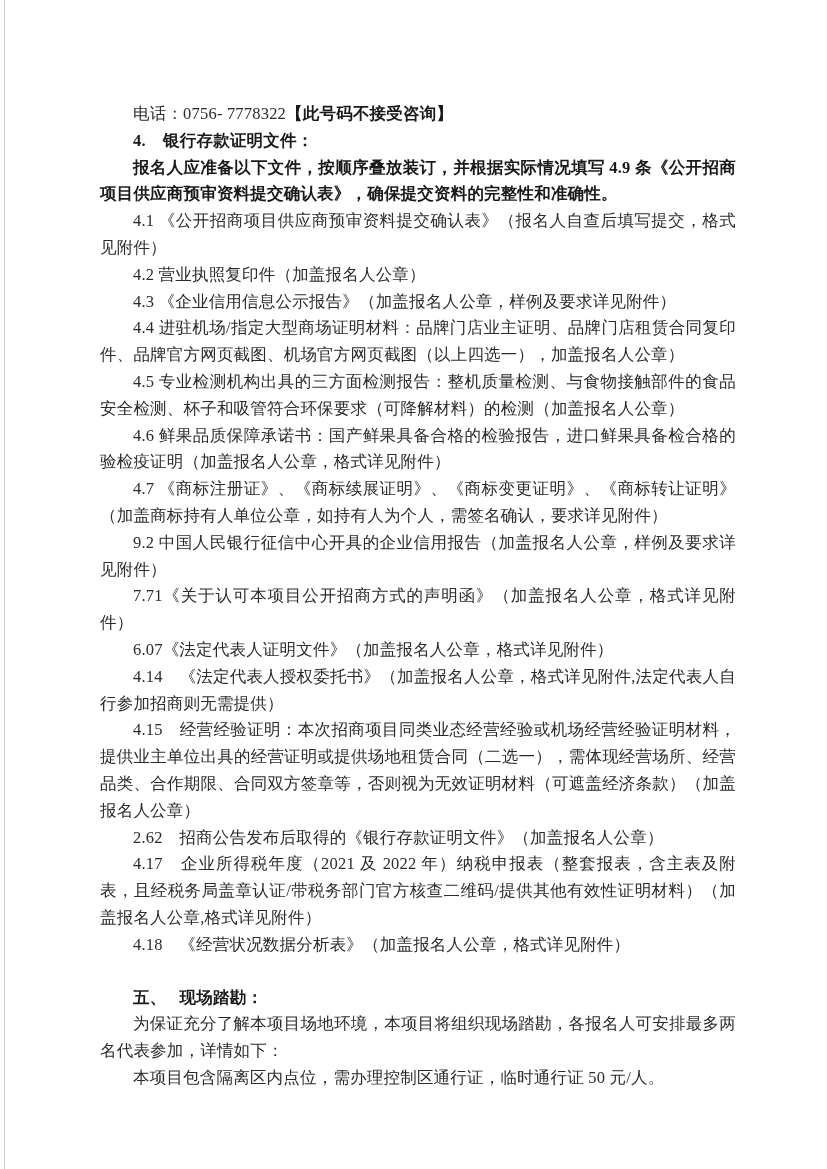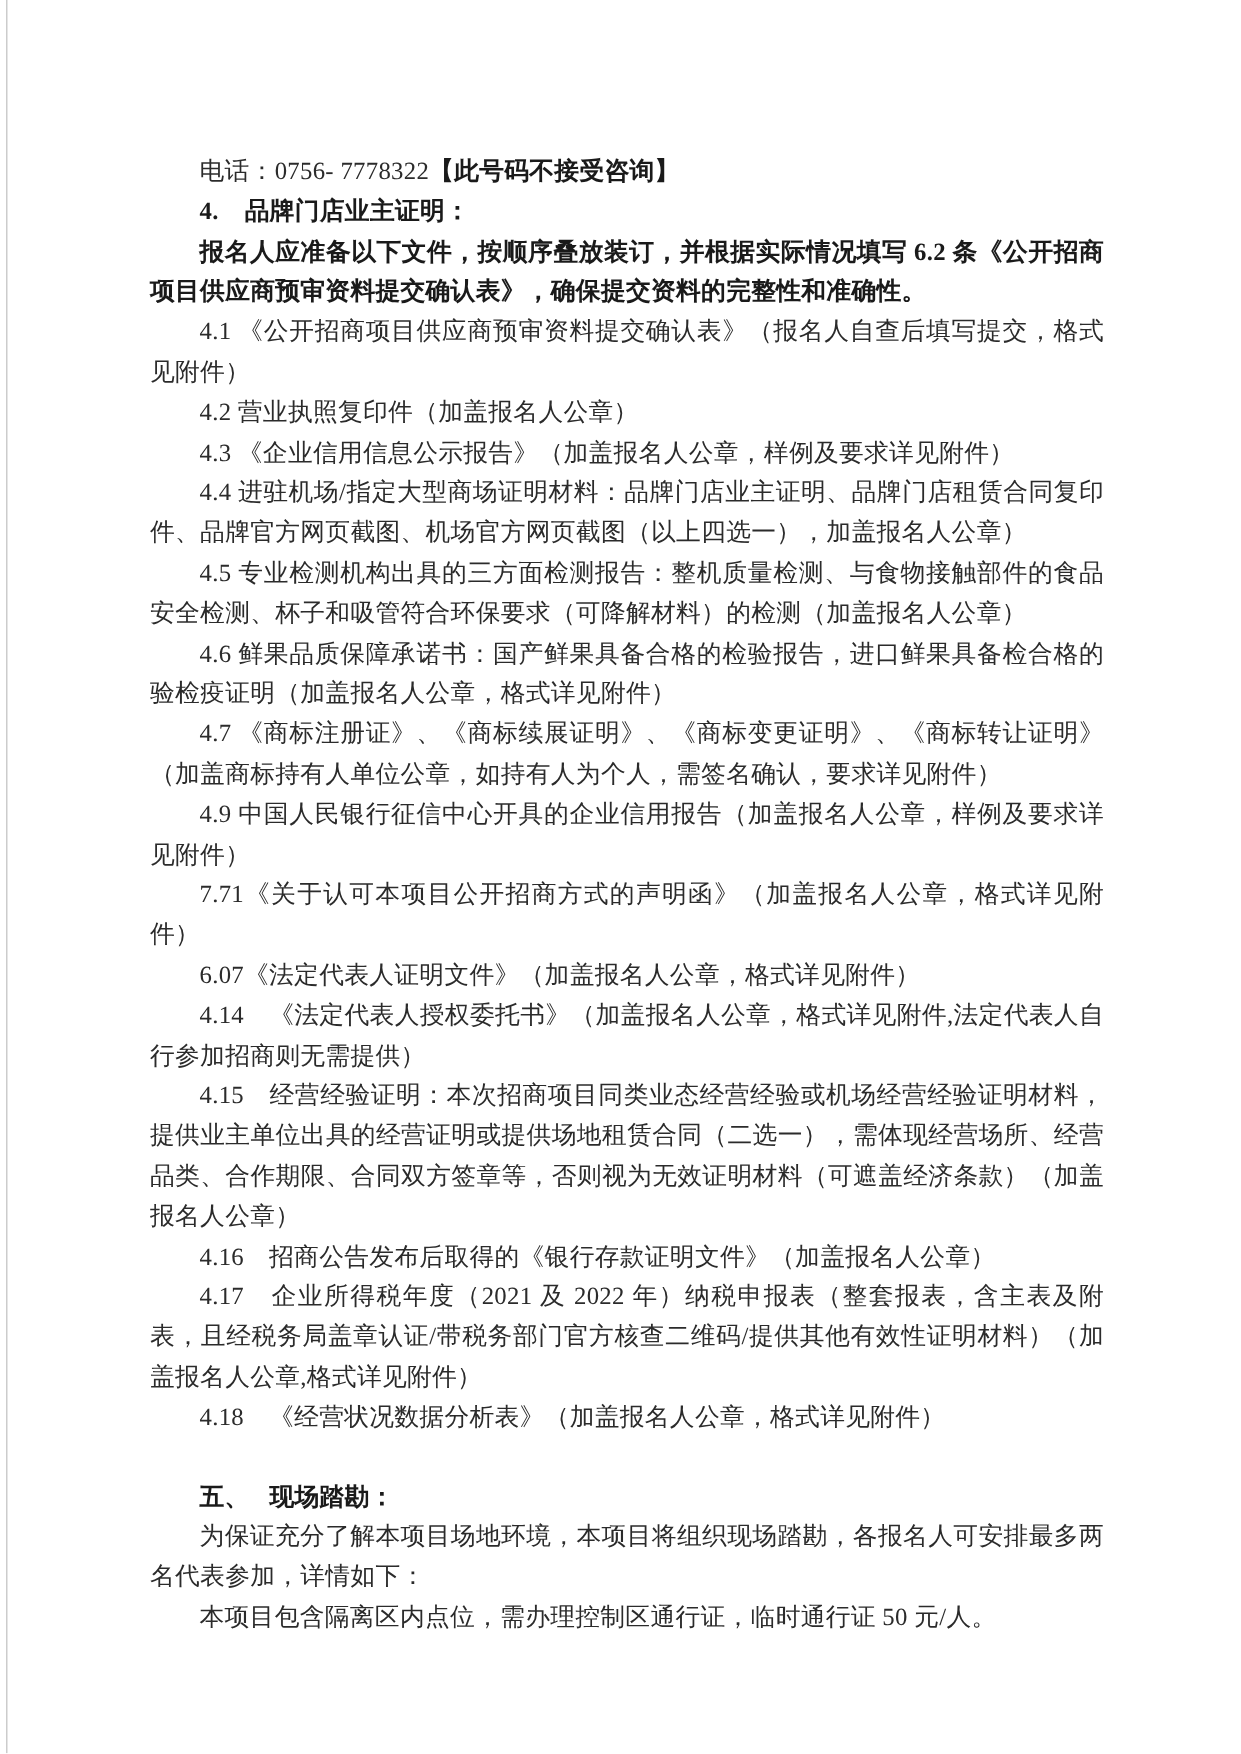--- a/index.html
+++ b/index.html
@@ -52,38 +52,38 @@
 </style>
 </head>
 <body>
 
 <div class="page">
   <div class="scan-edge"></div>
   <div class="content">
 
     <p class="indent"><span>电话：0756- 7778322</span><span class="bold">【此号码不接受咨询】</span></p>
 
-    <p class="heading"><span class="h-num-4">4.</span><span>品牌门店业主证明：</span></p>
+    <p class="heading"><span class="h-num-4">4.</span><span>银行存款证明文件：</span></p>
 
-    <p class="indent bold">报名人应准备以下文件，按顺序叠放装订，并根据实际情况填写 6.2 条《公开招商项目供应商预审资料提交确认表》，确保提交资料的完整性和准确性。</p>
+    <p class="indent bold">报名人应准备以下文件，按顺序叠放装订，并根据实际情况填写 4.9 条《公开招商项目供应商预审资料提交确认表》，确保提交资料的完整性和准确性。</p>
 
     <div id="items4">
         <p class="indent">4.1 《公开招商项目供应商预审资料提交确认表》（报名人自查后填写提交，格式见附件）</p>
         <p class="indent">4.2 营业执照复印件（加盖报名人公章）</p>
         <p class="indent">4.3 《企业信用信息公示报告》（加盖报名人公章，样例及要求详见附件）</p>
         <p class="indent">4.4 进驻机场/指定大型商场证明材料：品牌门店业主证明、品牌门店租赁合同复印件、品牌官方网页截图、机场官方网页截图（以上四选一），加盖报名人公章）</p>
         <p class="indent">4.5 专业检测机构出具的三方面检测报告：整机质量检测、与食物接触部件的食品安全检测、杯子和吸管符合环保要求（可降解材料）的检测（加盖报名人公章）</p>
         <p class="indent">4.6 鲜果品质保障承诺书：国产鲜果具备合格的检验报告，进口鲜果具备检合格的验检疫证明（加盖报名人公章，格式详见附件）</p>
         <p class="indent">4.7 《商标注册证》、《商标续展证明》、《商标变更证明》、《商标转让证明》（加盖商标持有人单位公章，如持有人为个人，需签名确认，要求详见附件）</p>
-        <p class="indent">4.9 中国人民银行征信中心开具的企业信用报告（加盖报名人公章，样例及要求详见附件）</p>
+        <p class="indent">9.2 中国人民银行征信中心开具的企业信用报告（加盖报名人公章，样例及要求详见附件）</p>
         <p class="indent">7.71《关于认可本项目公开招商方式的声明函》（加盖报名人公章，格式详见附件）</p>
         <p class="indent">6.07《法定代表人证明文件》（加盖报名人公章，格式详见附件）</p>
         <p class="indent">4.14　《法定代表人授权委托书》（加盖报名人公章，格式详见附件,法定代表人自行参加招商则无需提供）</p>
         <p class="indent">4.15　经营经验证明：本次招商项目同类业态经营经验或机场经营经验证明材料，提供业主单位出具的经营证明或提供场地租赁合同（二选一），需体现经营场所、经营品类、合作期限、合同双方签章等，否则视为无效证明材料（可遮盖经济条款）（加盖报名人公章）</p>
-        <p class="indent">4.16　招商公告发布后取得的《银行存款证明文件》（加盖报名人公章）</p>
+        <p class="indent">2.62　招商公告发布后取得的《银行存款证明文件》（加盖报名人公章）</p>
         <p class="indent">4.17　企业所得税年度（2021 及 2022 年）纳税申报表（整套报表，含主表及附表，且经税务局盖章认证/带税务部门官方核查二维码/提供其他有效性证明材料）（加盖报名人公章,格式详见附件）</p>
         <p class="indent">4.18　《经营状况数据分析表》（加盖报名人公章，格式详见附件）</p>
       </div>
 
     <p class="heading section5-heading"><span class="h-num-5">五、</span><span>现场踏勘：</span></p>
 
     <div id="paras5">
         <p class="indent">为保证充分了解本项目场地环境，本项目将组织现场踏勘，各报名人可安排最多两名代表参加，详情如下：</p>
         <p class="indent">本项目包含隔离区内点位，需办理控制区通行证，临时通行证 50 元/人。</p>
       </div>

